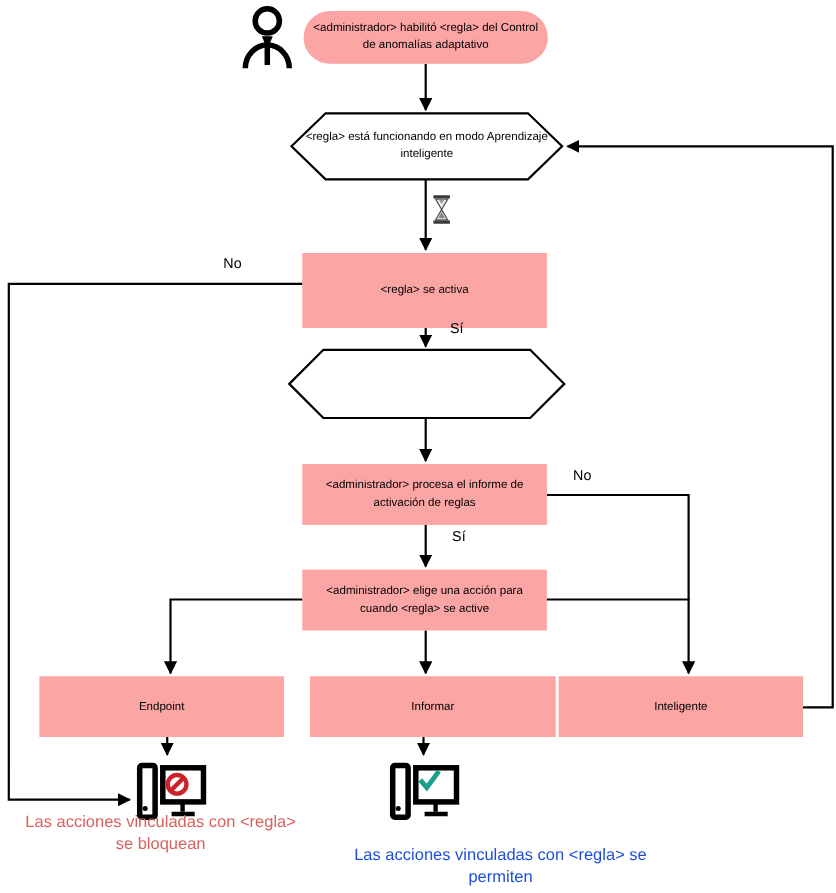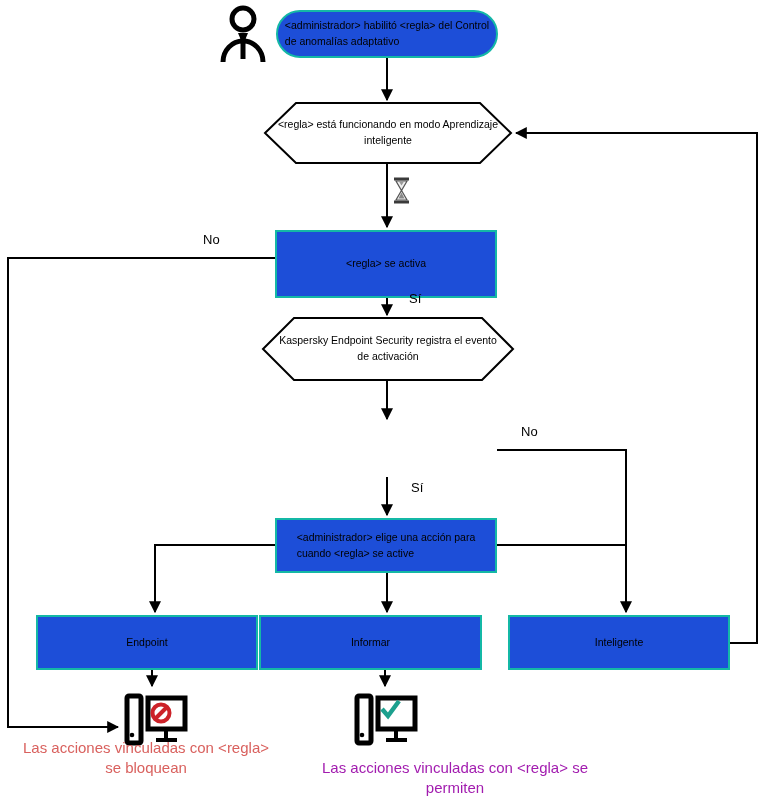--- a/index.html
+++ b/index.html
@@ -2,34 +2,34 @@
 <html><head>
 <meta charset="utf-8">
 <style>
   html,body{margin:0;padding:0;background:#fff;}
   .canvas{
     position:relative;width:760px;height:812px;background:#fff;
     font-family:"Liberation Sans",sans-serif;color:#000;overflow:hidden;
   }
   svg.wires{position:absolute;left:0;top:0;width:760px;height:812px;}
   .node{
-    position:absolute;box-sizing:border-box;border:2px solid #14b8a6;background:#1d4ed8;
-    display:flex;align-items:center;justify-content:center;text-align:left;
+    position:absolute;box-sizing:border-box;border:2px solid #fca5a5;background:#fca5a5;
+    display:flex;align-items:center;justify-content:center;text-align:center;
     font-size:10.5px;line-height:1.5;white-space:pre-line;padding:0 4px;
   }
   .stadium{border-radius:25px;}
   .hextext{
     position:absolute;display:flex;align-items:center;justify-content:center;
     text-align:center;font-size:10.5px;line-height:1.5;white-space:pre-line;
   }
   .lbl{position:absolute;font-size:13px;}
   .timer-label{position:absolute;font-size:15px;line-height:20px;white-space:pre-line;}
   .result{position:absolute;font-size:15px;line-height:20px;text-align:center;white-space:pre-line;}
   .result-blocked{color:#d9615e;}
-  .result-allowed{color:#a21caf;}
+  .result-allowed{color:#1d4ed8;margin-top:10px;}
   .icon{position:absolute;}
 </style>
 </head>
 <body>
 
 <div class="canvas">
 
   <svg class="wires">
     <defs>
       <marker id="ah" viewBox="0 0 10 10" refX="9" refY="5" markerWidth="12" markerHeight="12" markerUnits="userSpaceOnUse" orient="auto-start-reverse">
@@ -86,31 +86,31 @@
     <polygon points="3,4 14,4 8.5,13.5" fill="#eee" stroke="#555" stroke-width="1.2"></polygon>
     <polygon points="3,23 14,23 8.5,13.5" fill="#eee" stroke="#555" stroke-width="1.2"></polygon>
     <polygon points="6,4.5 11,4.5 8.5,8.5" fill="#999"></polygon>
     <polygon points="5.5,21.5 11.5,21.5 8.5,15.5" fill="#888"></polygon>
   </svg>
 
   <div class="node" style="left:275px;top:230px;width:222px;height:68px">&lt;regla&gt; se activa</div>
   <div class="lbl" style="left:203px;top:232px">No</div>
   <div class="lbl" style="left:409px;top:291px">Sí</div>
 
-  <div class="hextext" style="left:264px;top:320px;width:248px;height:58px">Kaspersky Endpoint Security registra el evento
-de activación</div>
 
+  <div class="node" style="left:275px;top:422px;width:222px;height:55px">&lt;administrador&gt; procesa el informe de
+activación de reglas</div>
   <div class="lbl" style="left:521px;top:424px">No</div>
   <div class="lbl" style="left:411px;top:480px">Sí</div>
 
   <div class="node" style="left:275px;top:518px;width:222px;height:55px">&lt;administrador&gt; elige una acción para
 cuando &lt;regla&gt; se active</div>
 
   <div class="node" style="left:36px;top:615px;width:222px;height:55px">Endpoint</div>
-  <div class="node" style="left:259px;top:615px;width:223px;height:55px">Informar</div>
+  <div class="node" style="left:282px;top:615px;width:223px;height:55px">Informar</div>
   <div class="node" style="left:508px;top:615px;width:222px;height:55px">Inteligente</div>
 
   <svg class="icon" style="left:122px;top:688px" width="66" height="60" viewBox="0 0 66 60">
     <rect x="5" y="8" width="14" height="47" rx="2" fill="#fff" stroke="#000" stroke-width="5"></rect>
     <circle cx="10" cy="47" r="2.3" fill="#000"></circle>
     <rect x="26" y="10" width="37" height="31" fill="#fff" stroke="#000" stroke-width="5"></rect>
     <line x1="44" y1="41" x2="44" y2="50" stroke="#000" stroke-width="4"></line>
     <line x1="34" y1="52" x2="55" y2="52" stroke="#000" stroke-width="4"></line>
     <circle cx="39" cy="25" r="8.5" fill="#fff" stroke="#cc2229" stroke-width="4"></circle>
     <line x1="33.5" y1="30.5" x2="44.5" y2="19.5" stroke="#cc2229" stroke-width="4"></line>

